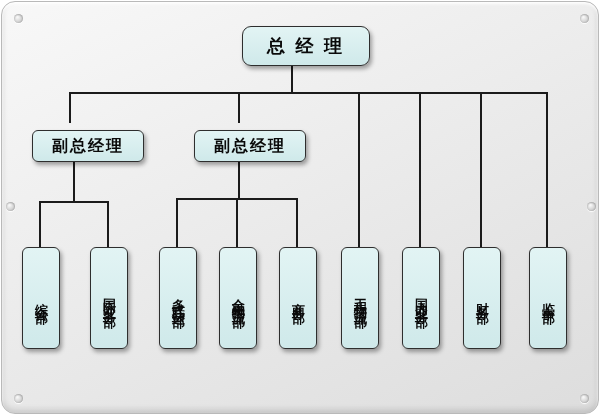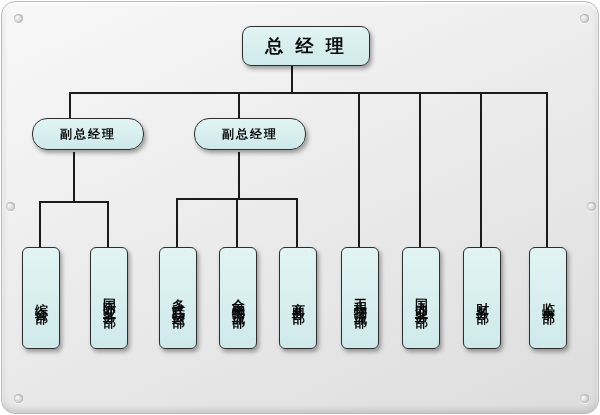--- a/index.html
+++ b/index.html
@@ -23,25 +23,25 @@
     position:absolute;
     background:linear-gradient(180deg,#e2f4f4 0%,#cfe9ea 100%);
     border:1px solid #2e2e2e;
     box-shadow:2px 3px 4px rgba(0,0,0,.35);
     color:#0a0a0a;font-weight:bold;
     display:flex;align-items:center;justify-content:center;
     text-align:center;
   }
   .root{
     left:240px;top:24px;width:126px;height:38px;border-radius:9px;
-    font-size:18px;letter-spacing:3px;
+    font-size:18px;letter-spacing:3px;font-family:Liberation Serif, serif;
   }
   .deputy{
-    width:110px;height:30px;top:116px;border-radius:15px;
-    font-size:12px;letter-spacing:2px;
+    width:110px;height:30px;top:128px;border-radius:6px;
+    font-size:16px;letter-spacing:2px;
   }
   .d1{left:30px;} .d2{left:192px;}
   .vnode{
     width:36px;height:100px;top:245px;border-radius:6px;
     font-size:13px;
     writing-mode:vertical-rl;text-orientation:upright;letter-spacing:4px;
   }
   .p1{left:20px;} .p2{left:88px;} .p3{left:157px;} .p4{left:217px;} .p5{left:277px;}
   .p6{left:339px;} .p7{left:400px;} .p8{left:461px;} .p9{left:527px;}
   .ln{position:absolute;background:#1b1b1b;}

